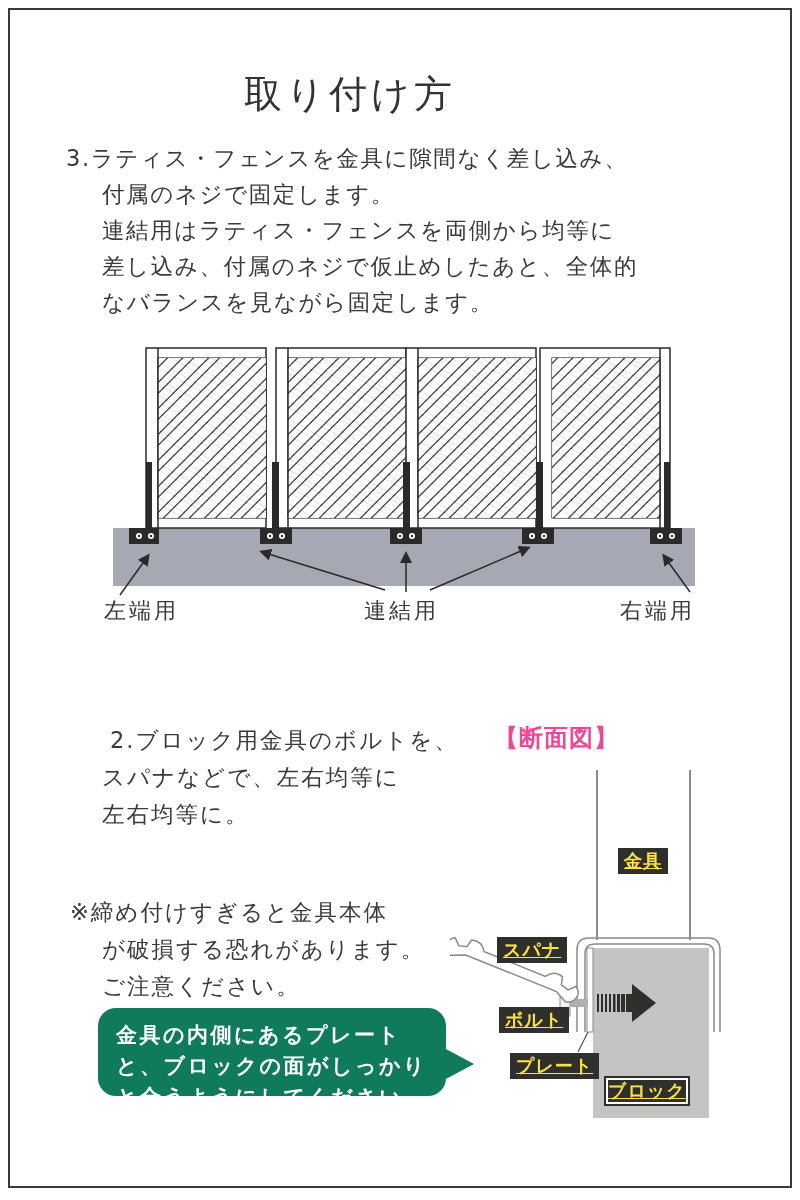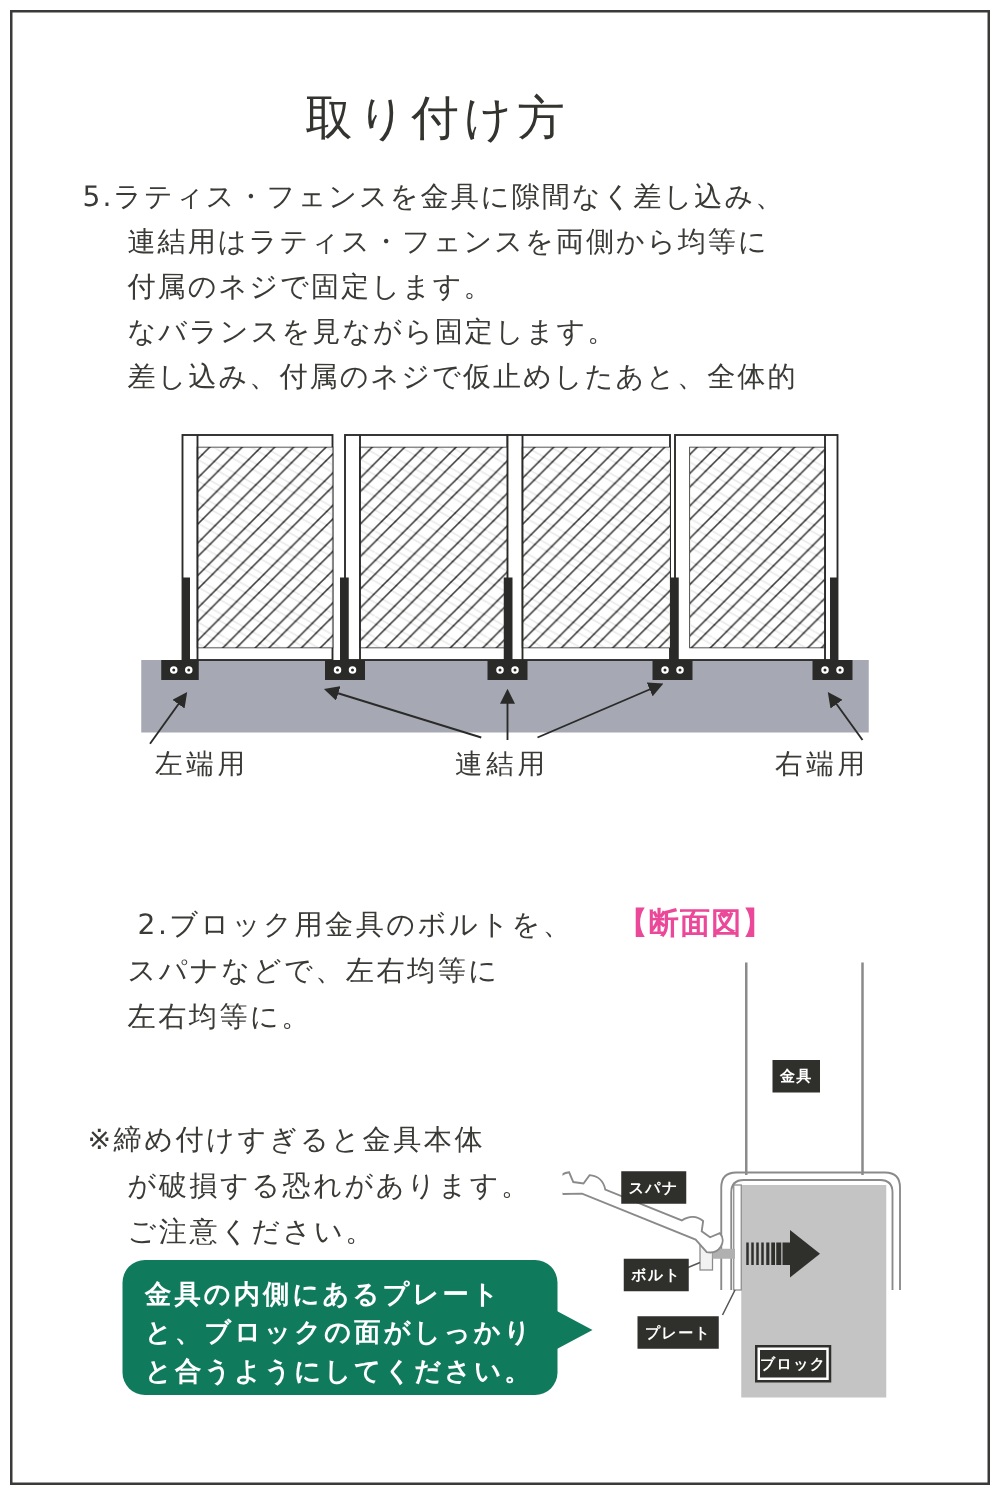--- a/index.html
+++ b/index.html
@@ -18,46 +18,46 @@
   .step2 { position:absolute; left:70px; top:722px; font-size:22.5px; line-height:37px;
            letter-spacing:2px; color:#3a3a36; }
   .step2 .indent { padding-left:32px; white-space:nowrap; }
   .step2 .line { white-space:nowrap;margin-left:40px; }
   .note { position:absolute; left:70px; top:858px; font-size:22.5px; line-height:37px;
           letter-spacing:2px; color:#3a3a36;margin-top:36px; }
   .note .indent { padding-left:32px; white-space:nowrap; }
   .note .line { white-space:nowrap; }
   .section-title { position:absolute; left:494px; top:722px; font-size:24px; font-weight:bold;
                    color:#ec4899; letter-spacing:1px; }
-  .callout { position:absolute; left:98px; top:1008px; width:348px; height:108px;
+  .callout { position:absolute; left:98px; top:1008px; width:348px; height:88px;
              background:#107a5d; border-radius:18px; color:#ffffff; font-weight:bold;
              font-size:21px; line-height:31px; letter-spacing:2.5px; padding:12px 0 0 18px;
              box-sizing:border-box; }
   .callout .line { white-space:nowrap; }
   .callout-tail { position:absolute; left:444px; top:1048px; width:0; height:0;
                   border-top:16px solid transparent; border-bottom:16px solid transparent;
                   border-left:30px solid #107a5d; }
   .cross-svg { position:absolute; left:450px; top:760px; }
-  .tag { position:absolute; background:#2f2f2c; color:#ffffff; font-weight:bold;
-         font-size:12px; letter-spacing:1px; padding:2px 6px; line-height:22px; white-space:nowrap; }
+  .tag { position:absolute; background:#2f2f2c; color:#fde047; font-weight:bold;
+         font-size:18px; letter-spacing:1px; padding:2px 6px; line-height:22px; white-space:nowrap;text-decoration:underline; }
   .tag.outlined { outline:2px solid #ffffff; outline-offset:-4px; padding:4px 4px; }
 </style>
 </head>
 <body>
 
 <div class="frame"></div>
 
 <h1 class="title">取り付け方</h1>
 
 <div class="step1">
-  <div class="line">5.ラティス・フェンスを金具に隙間なく差し込み、</div>
+  <div class="line">3.ラティス・フェンスを金具に隙間なく差し込み、</div>
+  <div class="line indent">付属のネジで固定します。</div>
   <div class="line indent">連結用はラティス・フェンスを両側から均等に</div>
-  <div class="line indent">付属のネジで固定します。</div>
+  <div class="line indent">差し込み、付属のネジで仮止めしたあと、全体的</div>
   <div class="line indent">なバランスを見ながら固定します。</div>
-  <div class="line indent">差し込み、付属のネジで仮止めしたあと、全体的</div>
 </div>
 
 <svg class="fence-svg" width="610" height="260" viewBox="100 340 610 260" xmlns="http://www.w3.org/2000/svg">
   <defs>
     <pattern id="lattice" patternUnits="userSpaceOnUse" width="26" height="26" patternTransform="rotate(0)">
       <rect width="26" height="26" fill="#ffffff"></rect>
 
       <path d="M-6 32 L32 -6" stroke="#2a2a28" stroke-width="9"></path>
       <path d="M-6 32 L32 -6" stroke="#ffffff" stroke-width="6.5"></path>
       <path d="M-19 19 L19 -19" stroke="#2a2a28" stroke-width="9"></path>
@@ -146,21 +146,21 @@
       <path d="M0 0 L8 4 L0 8 Z" fill="#2a2a28"></path>
     </marker>
   </defs>
   <line x1="120" y1="595" x2="148" y2="556" stroke="#2a2a28" stroke-width="1.5" marker-end="url(#ah)"></line>
   <line x1="385" y1="590" x2="262" y2="552" stroke="#2a2a28" stroke-width="1.5" marker-end="url(#ah)"></line>
   <line x1="406" y1="592" x2="406" y2="554" stroke="#2a2a28" stroke-width="1.5" marker-end="url(#ah)"></line>
   <line x1="430" y1="590" x2="528" y2="548" stroke="#2a2a28" stroke-width="1.5" marker-end="url(#ah)"></line>
   <line x1="690" y1="592" x2="664" y2="556" stroke="#2a2a28" stroke-width="1.5" marker-end="url(#ah)"></line>
 </svg>
 
-<div class="fence-label" style="left:104px;margin-left:20px;">左端用</div>
+<div class="fence-label" style="left:104px;">左端用</div>
 <div class="fence-label" style="left:364px;">連結用</div>
 <div class="fence-label" style="left:620px;">右端用</div>
 
 <div class="step2">
   <div class="line">2.ブロック用金具のボルトを、</div>
   <div class="indent">スパナなどで、左右均等に</div>
   <div class="indent">左右均等に。</div>
 </div>
 
 <div class="note">

